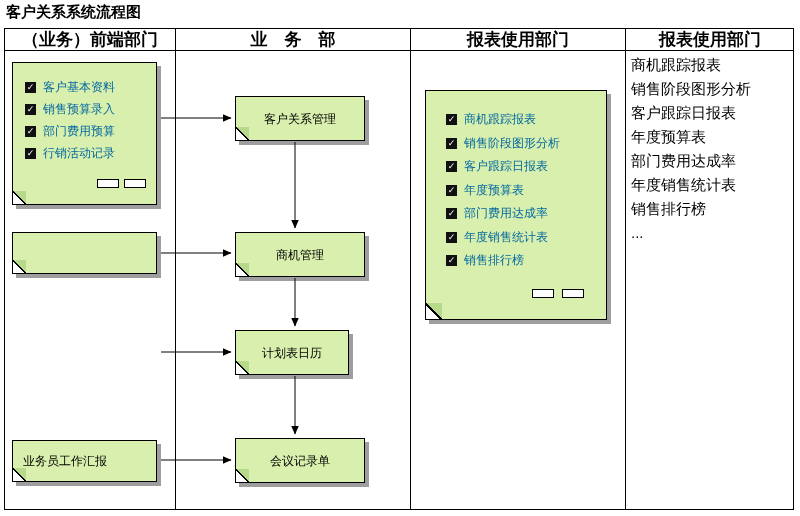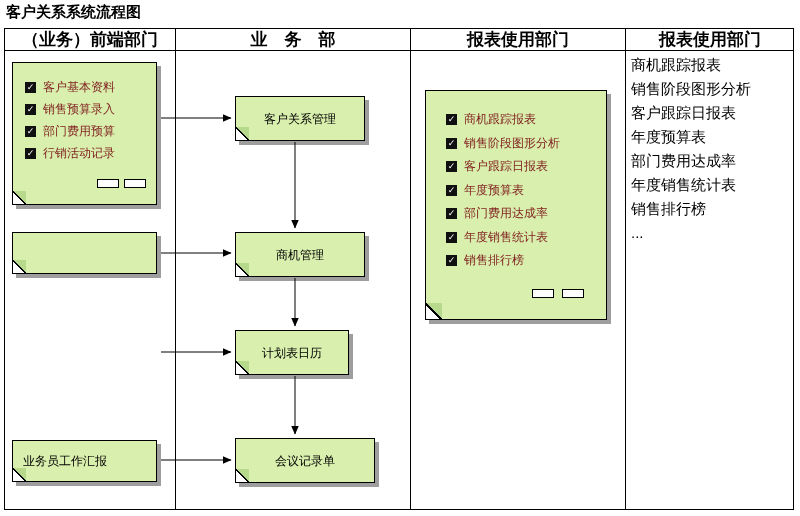--- a/index.html
+++ b/index.html
@@ -27,21 +27,21 @@
   .fold.big { width:16px; height:16px; }
 
   .note-label { position:absolute; left:0; right:0; top:50%; transform:translateY(-50%);
                 font-size:12px; color:#000; white-space:nowrap; }
   .note-label.pad { text-align:left; padding-left:10px; }
   .note-label.ctr { text-align:center; }
 
   .check-row { position:absolute; display:flex; align-items:center; gap:7px; }
   .checkbox { width:11px; height:11px; background:#101010; color:#fff; font-size:9px;
               line-height:11px; text-align:center; flex:0 0 auto; }
-  .check-label { font-size:12px; color:#7f1d1d; white-space:nowrap; }
+  .check-label { font-size:12px; color:#0369a1; white-space:nowrap; }
 
   .mini-btn { position:absolute; width:22px; height:9px; background:#fdfdfd; border:1px solid #000; }
 
   .report-list { position:absolute; left:631px; top:53px; }
   .report-item { font-size:15px; line-height:24px; color:#000; white-space:nowrap; }
 
   svg.arrows { position:absolute; left:0; top:0; pointer-events:none; }
 </style>
 </head>
 <body>
@@ -101,21 +101,21 @@
   <div class="note" style="left:235px; top:232px; width:130px; height:45px;">
     <div class="note-label ctr">商机管理</div>
     <div class="fold"></div>
   </div>
 
   <div class="note" style="left:235px; top:330px; width:114px; height:45px;">
     <div class="note-label ctr">计划表日历</div>
     <div class="fold"></div>
   </div>
 
-  <div class="note" style="left:235px; top:438px; width:140px; height:45px;">
+  <div class="note" style="left:235px; top:438px; width:130px; height:45px;">
     <div class="note-label ctr">会议记录单</div>
     <div class="fold"></div>
   </div>
 
   <div class="note" style="left:425px; top:90px; width:182px; height:230px;">
     <div class="check-row" style="left:20px; top:20px;">
       <span class="checkbox">✓</span>
       <span class="check-label">商机跟踪报表</span>
     </div>
     <div class="check-row" style="left:20px; top:44px;">

